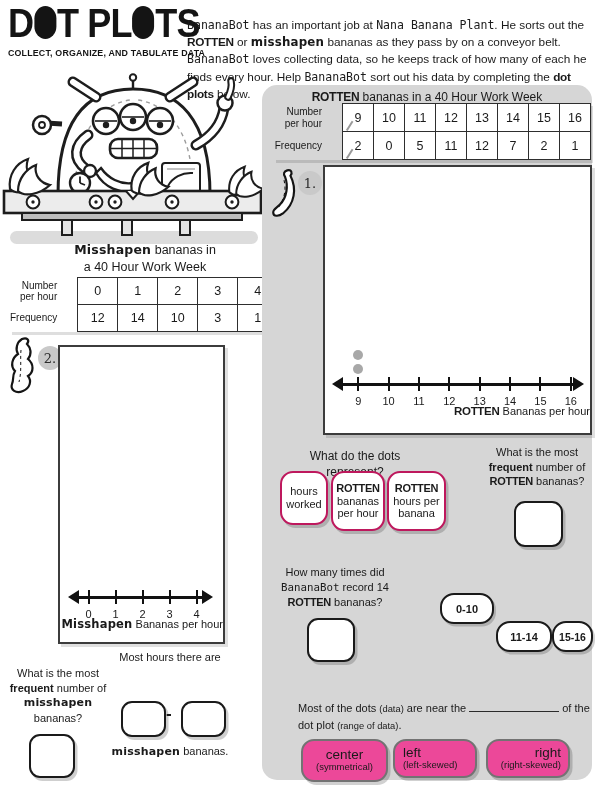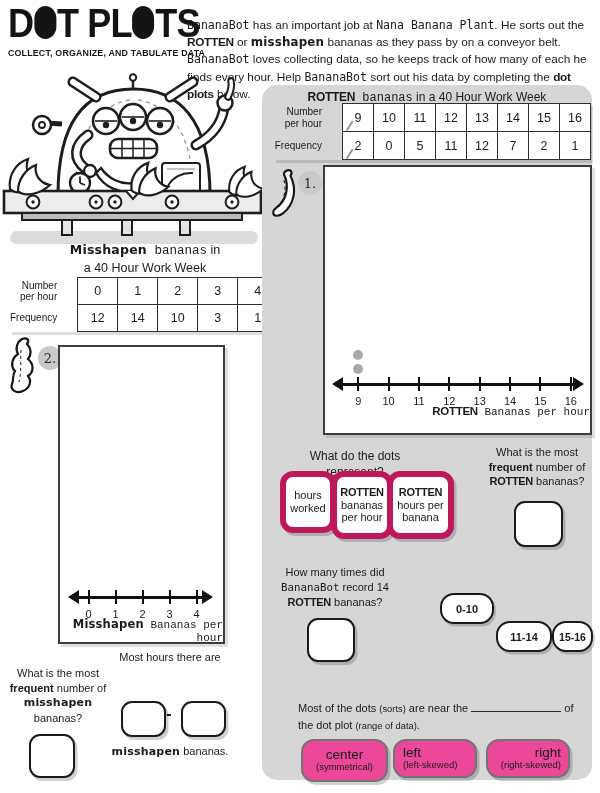--- a/index.html
+++ b/index.html
@@ -2,21 +2,21 @@
 <html><head>
 <meta charset="utf-8">
 <style>
   html,body{margin:0;padding:0;background:#fff;}
   .page{position:relative;width:600px;height:793px;background:#fff;overflow:hidden;
         font-family:"Liberation Sans",sans-serif;color:#1a1a1a;}
   
   .rotten{font-weight:900;letter-spacing:-0.3px;font-family:"Liberation Sans",sans-serif;}
   .mis{font-family:"DejaVu Sans",sans-serif;font-weight:700;letter-spacing:0.2px;}
   .bot{font-family:"DejaVu Sans Mono",monospace;font-size:0.98em;}
-  .mono{font-family:Liberation Mono, monospace;}
+  .mono{font-family:Liberation Sans, sans-serif;}
   .b{font-weight:700;}
   .small-paren{font-size:0.85em;}
   .abs{position:absolute;}
   
   .title-wrap{position:absolute;left:8px;top:2px;}
   .page-title{font-weight:900;font-size:41px;line-height:1.05;letter-spacing:-1px;
               transform:scaleX(0.88);transform-origin:left top;white-space:nowrap;color:#141414;}
   .o-pill{display:inline-block;width:25px;height:33px;background:#141414;border-radius:13px;
           margin:0 1px;vertical-align:-2px;}
   .subtitle{font-size:9.5px;font-weight:700;letter-spacing:0.2px;transform:scaleX(0.93);
@@ -55,21 +55,21 @@
                      margin-left:-1px;background:#111;}
   .nl-labels{position:absolute;top:21px;display:flex;font-size:11px;}
   .nl-labels span{flex:1;text-align:center;}
   .plot-caption{position:absolute;left:0;right:0;text-align:right;font-size:11.5px;}
   .dot{position:absolute;width:10px;height:10px;border-radius:50%;background:#a8a8a8;}
   
   .item-badge{position:absolute;width:24px;height:24px;border-radius:50%;background:#c9c9c9;
               display:flex;align-items:center;justify-content:center;font-family:"DejaVu Serif",serif;
               font-size:13px;color:#2b2b2b;}
   
-  .opt-btn{position:absolute;background:#fff;border:6px solid #be185d;border-radius:13px;
+  .opt-btn{position:absolute;background:#fff;border:2px solid #be185d;border-radius:13px;
            box-shadow:2.5px 3px 0 rgba(0,0,0,0.18);display:flex;flex-direction:column;
            align-items:center;justify-content:center;font-size:11px;line-height:1.18;
            text-align:center;cursor:pointer;}
   .ans-box{position:absolute;background:#fff;border:2px solid #1a1a1a;border-radius:11px;
            box-shadow:2.5px 3px 0 rgba(0,0,0,0.18);cursor:text;}
   .pill{position:absolute;background:#fff;border:2px solid #1a1a1a;border-radius:14px;
         display:flex;align-items:center;justify-content:center;font-size:11px;font-weight:600;
         box-shadow:2px 2.5px 0 rgba(0,0,0,0.18);cursor:pointer;}
   .skew-btn{position:absolute;height:39px;background:#ec4899;border:2px solid #737373;border-radius:13px;
             box-shadow:2.5px 3px 0 rgba(0,0,0,0.18);display:flex;flex-direction:column;
@@ -344,21 +344,21 @@
     <div class="q-text" style="left:8px;top:480px;width:130px;">
       <span>How many times did </span><span class="bot">BananaBot</span><span> record 14 </span><span class="rotten">ROTTEN</span><span> bananas?</span>
     </div>
     <div class="ans-box" style="left:45px;top:533px;width:44px;height:40px;"></div>
 
     <div class="pill" style="left:178px;top:508px;width:50px;height:27px;">0-10</div>
     <div class="pill" style="left:234px;top:536px;width:52px;height:27px;">11-14</div>
     <div class="pill" style="left:290px;top:536px;width:37px;height:27px;font-size:10.5px;">15-16</div>
 
     <div class="q-text" style="left:36px;top:615px;width:292px;text-align:left;line-height:1.55;">
-      <span>Most of the dots </span><span class="small-paren">(sorts)</span><span> are near the </span><span class="blank"></span><span> of the dot plot </span><span class="small-paren">(range of data)</span><span>.</span>
+      <span>Most of the dots </span><span class="small-paren">(data)</span><span> are near the </span><span class="blank"></span><span> of the dot plot </span><span class="small-paren">(range of data)</span><span>.</span>
     </div>
 
     <div class="skew-btn" style="left:39px;top:654px;width:83px;align-items:center;">
       <span class="skew-main">center</span>
       <span class="skew-sub">(symmetrical)</span>
     </div>
     <div class="skew-btn" style="left:131px;top:654px;width:84px;align-items:flex-start;padding-left:8px;box-sizing:border-box;">
       <span class="skew-main">left</span>
       <span class="skew-sub">(left-skewed)</span>
     </div>

